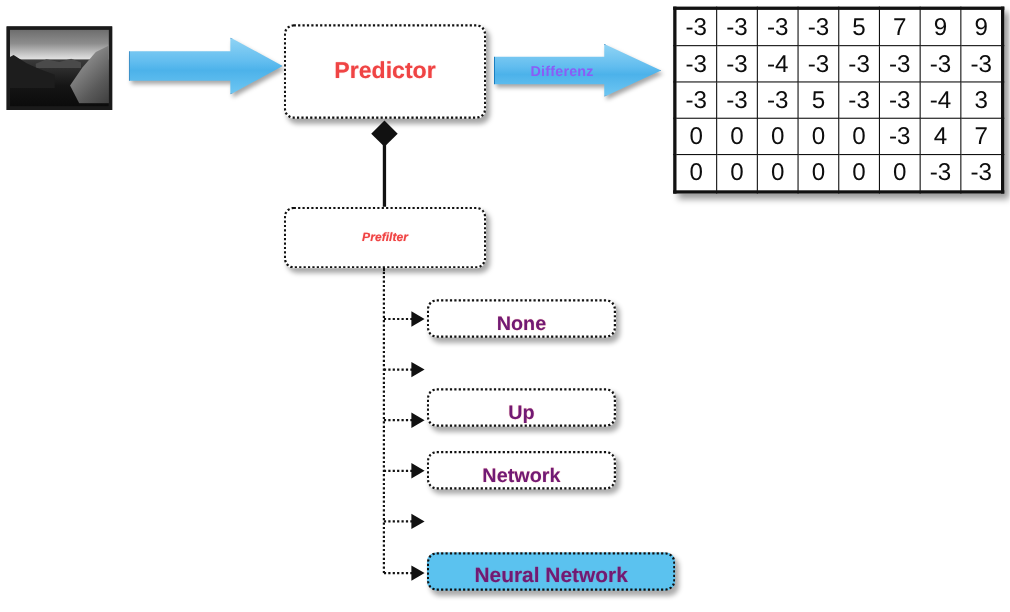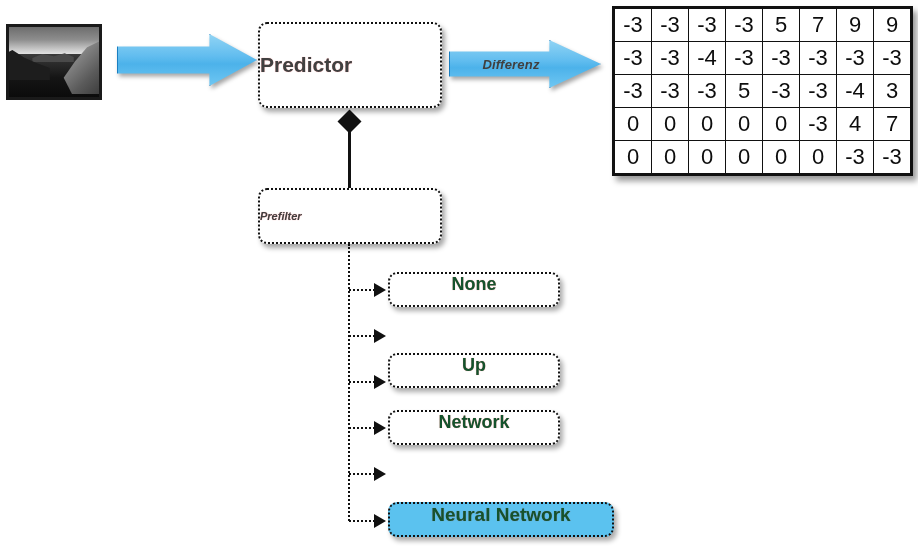--- a/index.html
+++ b/index.html
@@ -79,59 +79,58 @@
     background: linear-gradient(to bottom, #8fd3f4 0%, #62bdef 42%, #4cb2ea 58%, #6ec6f2 100%);
     border: 1px solid #1a7fc1;
     box-sizing: border-box;
     clip-path: polygon(0 24%, 66% 24%, 66% 0, 100% 50%, 66% 100%, 66% 76%, 0 76%);
   }
   .blue-arrow .lbl {
     position: relative;
     z-index: 2;
     font-weight: bold;
     font-size: 13px;
-    color: #404040;
+    color: #8b5cf6;
     margin-right: 28px;
     letter-spacing: .2px;
-    font-style: italic;
   }
   #arrow-main { left: 117px; top: 34px; width: 140px; height: 52px; }
   #arrow-diff { left: 449px; top: 40px; width: 152px; height: 48px; }
 
   
   .node {
     position: absolute;
     box-sizing: border-box;
     background: #ffffff;
     border: 2px dotted #111111;
     border-radius: 9px;
     display: flex;
     align-items: center;
-    justify-content: flex-start;
-    color: #404040;
+    justify-content: center;
+    color: #ef4444;
     font-weight: bold;
     box-shadow: 3px 4px 5px rgba(0,0,0,0.35);
     text-shadow: 0 0 1px rgba(251,0,7,0.4);
   }
   #node-predictor { left: 258px; top: 22px;  width: 184px; height: 86px; font-size: 21px; }
   #node-prefilter { left: 258px; top: 188px; width: 184px; height: 56px; font-size: 11px; font-style: italic; }
 
   .leaf {
     position: absolute;
     left: 388px;
     width: 172px;
     height: 35px;
     box-sizing: border-box;
     background: #ffffff;
     border: 2px dotted #111111;
     border-radius: 9px;
     display: flex;
-    align-items: flex-start;
+    align-items: flex-end;
     justify-content: center;
-    color: #14532d;
+    color: #701a75;
     font-weight: bold;
     font-size: 18px;
     box-shadow: 3px 4px 5px rgba(0,0,0,0.33);
     text-shadow: 0 0 1px rgba(251,0,7,0.4);
   }
   .leaf.highlight {
     background: #5bc2ef;
     width: 226px;
     font-size: 19px;
   }

